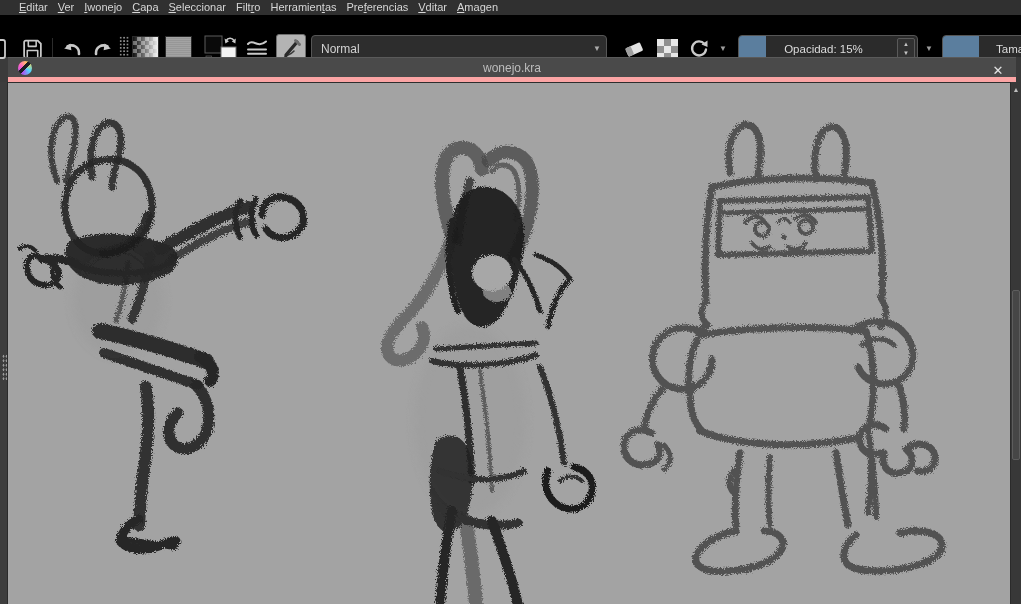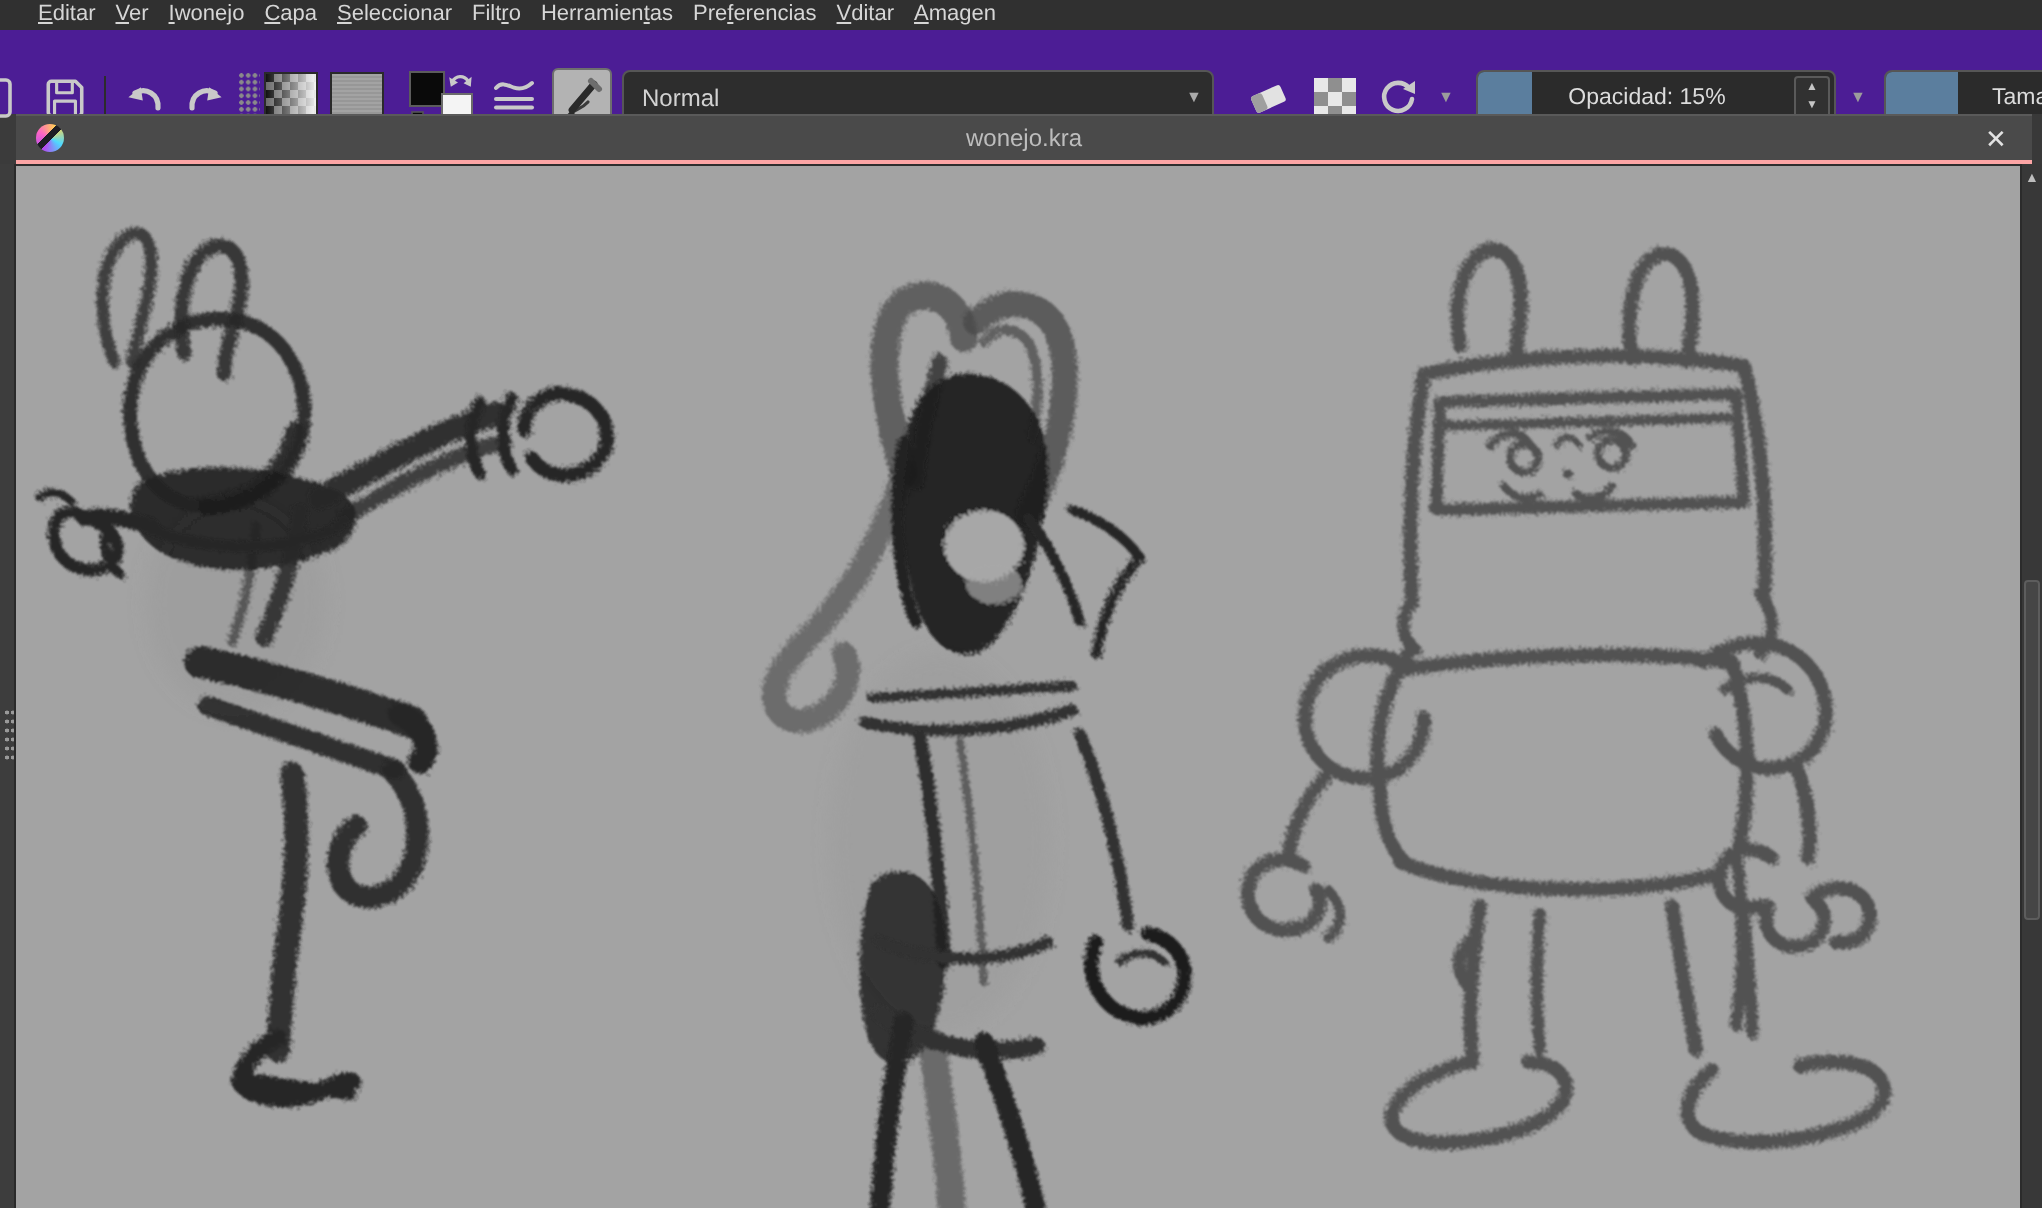--- a/index.html
+++ b/index.html
@@ -14,21 +14,21 @@
     position:absolute;left:0;top:0;width:1021px;height:15px;
     background:#303030;display:flex;align-items:center;
     font-size:11px;color:#d6d6d6;white-space:nowrap;
   }
   .menubar .mi{padding:0 5px;height:15px;line-height:14px;cursor:default;}
   .menubar .mi:first-child{padding-left:19px;}
   .menubar .mi .mn{text-decoration:underline;text-underline-offset:1px;}
   
   .toolbar{
     position:absolute;left:0;top:15px;width:1021px;height:42px;
-    background:#4c1d95;
+    background:#000000;
   }
   .tb{position:absolute;display:flex;align-items:center;justify-content:center;}
   .tb svg{display:block;}
   .tsep{position:absolute;width:1px;background:#2c2c2c;}
   .dotgrid{
     background-image:radial-gradient(circle,#8a8a8a 1px,transparent 1.2px);
     background-size:3.4px 3.4px;
   }
   .gradswatch{
     background-image:
@@ -64,21 +64,21 @@
   .spinner{
     position:absolute;right:2px;top:2px;bottom:2px;width:16px;
     background:#313131;border:1px solid #5a5a5a;border-radius:2px;
     display:flex;flex-direction:column;align-items:center;justify-content:space-around;
     color:#c5c5c5;font-size:6px;line-height:6px;
   }
   .ddarrow{position:absolute;color:#9c9c9c;font-size:8px;}
   
   .titlebar{
     position:absolute;left:8px;top:57px;width:1008px;height:25px;
-    background:#4a4a4a;border-top:1px solid #5a5a5a;border-bottom:2px solid #fca5a5;
+    background:#4a4a4a;border-top:1px solid #5a5a5a;border-bottom:5px solid #fca5a5;
     box-sizing:border-box;display:flex;align-items:center;
   }
   .titlebar .appicon{
     width:14px;height:14px;border-radius:50%;margin-left:10px;
     background:
       linear-gradient(135deg, transparent 38%, #1d1d24 38%, #1d1d24 54%, transparent 54%),
       conic-gradient(from 210deg,#b14cf0,#ff66c4,#ffd54d,#4dd9ff,#b14cf0);
   }
   .titlebar .ttext{
     position:absolute;left:0;right:0;text-align:center;

